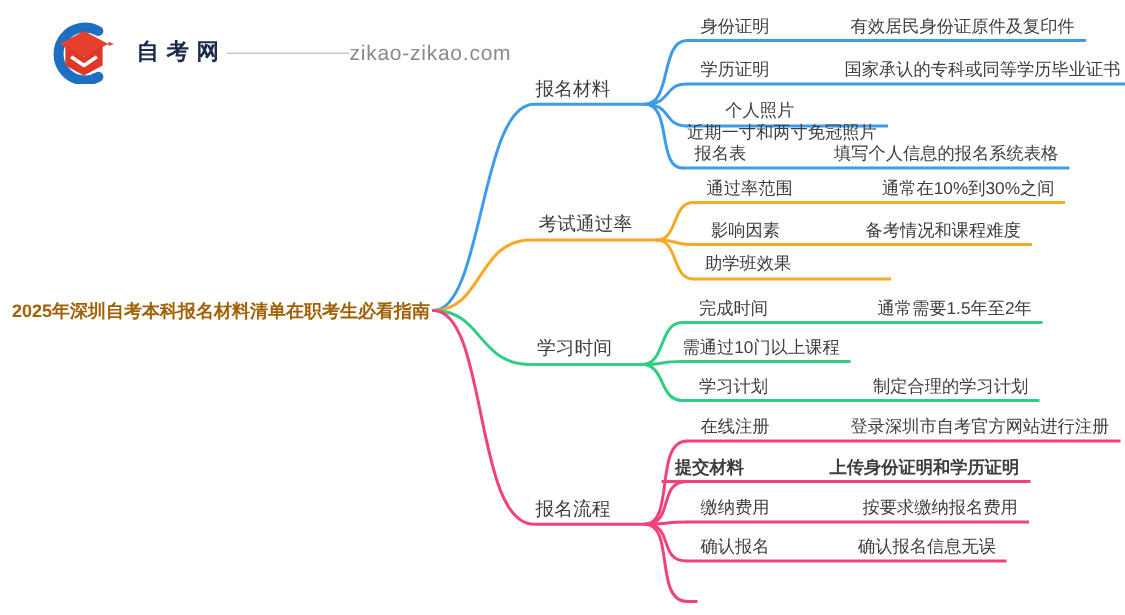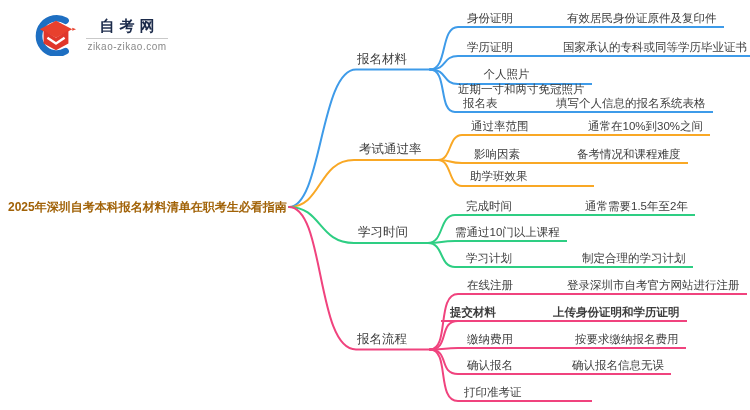--- a/index.html
+++ b/index.html
@@ -20,24 +20,24 @@
   .row .l3{display:inline-block;flex:0 0 auto;}
   .branch-label{
     position:absolute;font-size:12.5px;line-height:16px;white-space:nowrap;
   }
   .root-title{
     position:absolute;left:8px;top:200px;width:280px;
     font-size:12px;font-weight:600;line-height:15px;white-space:nowrap;
     color:#a16207;letter-spacing:0px;
   }
   .logo{position:absolute;left:33px;top:14px;display:flex;align-items:center;gap:7px;}
-  .logo-text{display:flex;flex-direction:column;align-items:center;}
+  .logo-text{display:flex;align-items:center;}
   .logo-title{font-size:15px;font-weight:bold;color:#1b2a4a;letter-spacing:5px;text-indent:5px;line-height:18px;}
   .logo-divider{width:82px;height:1px;background:#c9c9c9;margin:3px 0 2px 0;}
-  .logo-domain{font-size:10px;color:#8a8a8a;letter-spacing:0.5px;line-height:12px;}
+  .logo-domain{font-size:14px;color:#8a8a8a;letter-spacing:0.5px;line-height:12px;}
 </style>
 </head>
 <body>
 
 <svg id="wires" viewBox="0 0 750 410">
 
   <path d="M289,207 C322,207 320,69.5 356,69.5 L430,69.5" stroke="#3e9be9"></path>
   <path d="M430,69.5 C448,69.5 440,27 458,27" stroke="#3e9be9"></path>
   <path d="M430,69.5 C448,69.5 442,56 458,56" stroke="#3e9be9"></path>
   <path d="M430,69.5 C448,69.5 442,84 458,84" stroke="#3e9be9"></path>
@@ -134,14 +134,13 @@
 </div>
 <div class="row" style="left: 458px; top: 331px; border-bottom-color: rgb(240, 67, 126);">
   <span class="l2" style="margin-left:9px;width:108px;">缴纳费用</span>
   <span class="l3">按要求缴纳报名费用</span>
 </div>
 <div class="row" style="left: 458px; top: 357px; border-bottom-color: rgb(240, 67, 126);">
   <span class="l2" style="margin-left:9px;width:105px;">确认报名</span>
   <span class="l3">确认报名信息无误</span>
 </div>
 <div class="row" style="left: 458px; top: 384px; border-bottom-color: rgb(240, 67, 126);">
-  <span class="l2" style="margin-left:6px;width:121px;">打印准考证</span>
 </div>
 
 </body></html>

